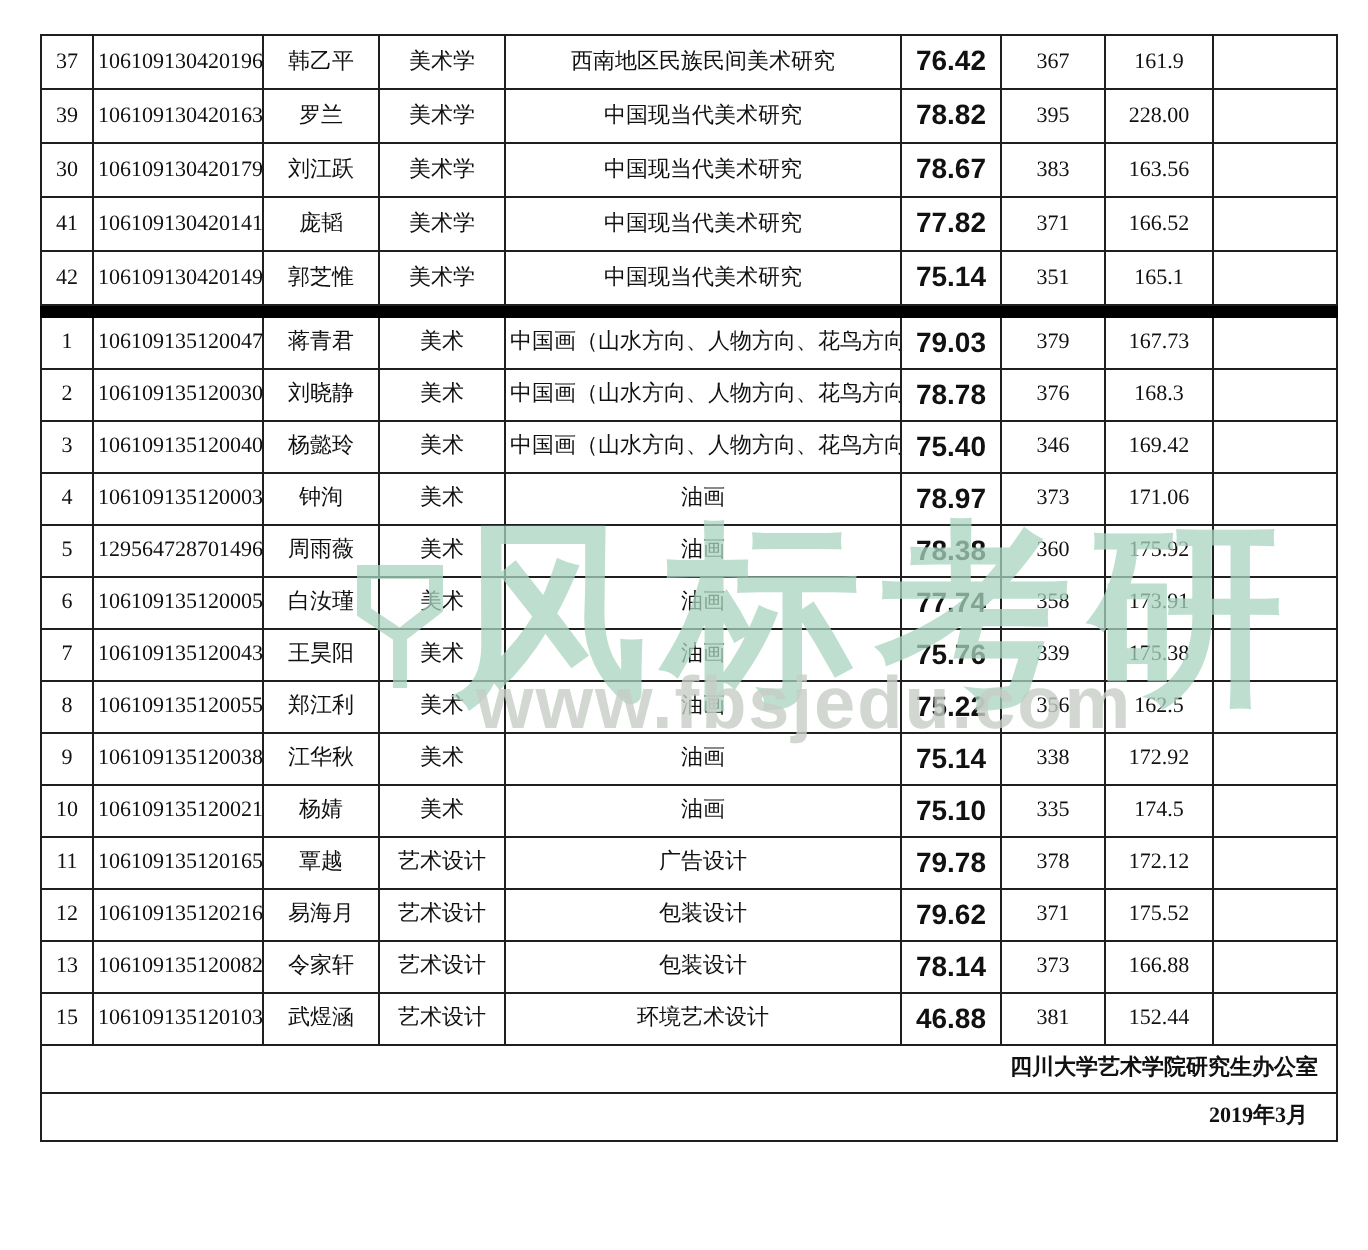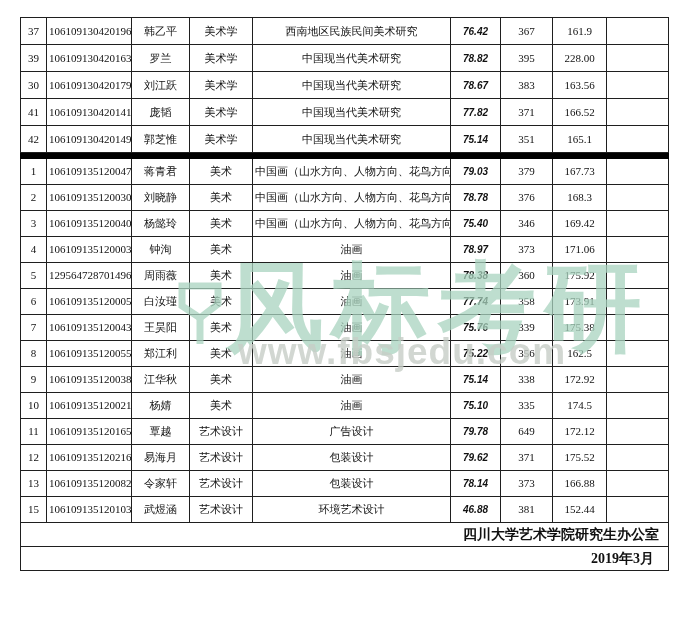--- a/index.html
+++ b/index.html
@@ -21,28 +21,28 @@
     border:1px solid #1f1f1f;
     font-size:11px;color:#111;
     text-align:center;vertical-align:middle;
     height:25px;line-height:1.1;
     padding:0 2px;
     overflow:hidden;white-space:nowrap;
   }
   tr.sec-a td{height:26px;}
   td.bold-score{
     font-family:"Liberation Sans","DejaVu Sans",sans-serif;
-    font-weight:bold;font-size:10px;font-style:italic;
+    font-weight:bold;font-size:14px;
   }
   tr.section-sep td{
     background:#000;height:5px;padding:0;border:1px solid #000;line-height:0;font-size:0;
   }
   td.footer-cell{
     text-align:right;height:23px;
-    font-weight:bold;font-size:14px;
+    font-weight:bold;font-size:11px;
     padding-right:9px;
     margin-left:33px;
   }
   td.footer-cell.date{padding-right:14px;}
   
   .watermark{
     position:absolute;left:0;top:0;width:684px;height:575px;
     pointer-events:none;z-index:5;
   }
   .wm-brand{
@@ -246,21 +246,21 @@
           <td>174.5</td>
           <td></td>
         </tr>
         <tr class="sec-b">
           <td>11</td>
           <td>106109135120165</td>
           <td>覃越</td>
           <td>艺术设计</td>
           <td>广告设计</td>
           <td class="bold-score">79.78</td>
-          <td>649</td>
+          <td>378</td>
           <td>172.12</td>
           <td></td>
         </tr>
         <tr class="sec-b">
           <td>12</td>
           <td>106109135120216</td>
           <td>易海月</td>
           <td>艺术设计</td>
           <td>包装设计</td>
           <td class="bold-score">79.62</td>

